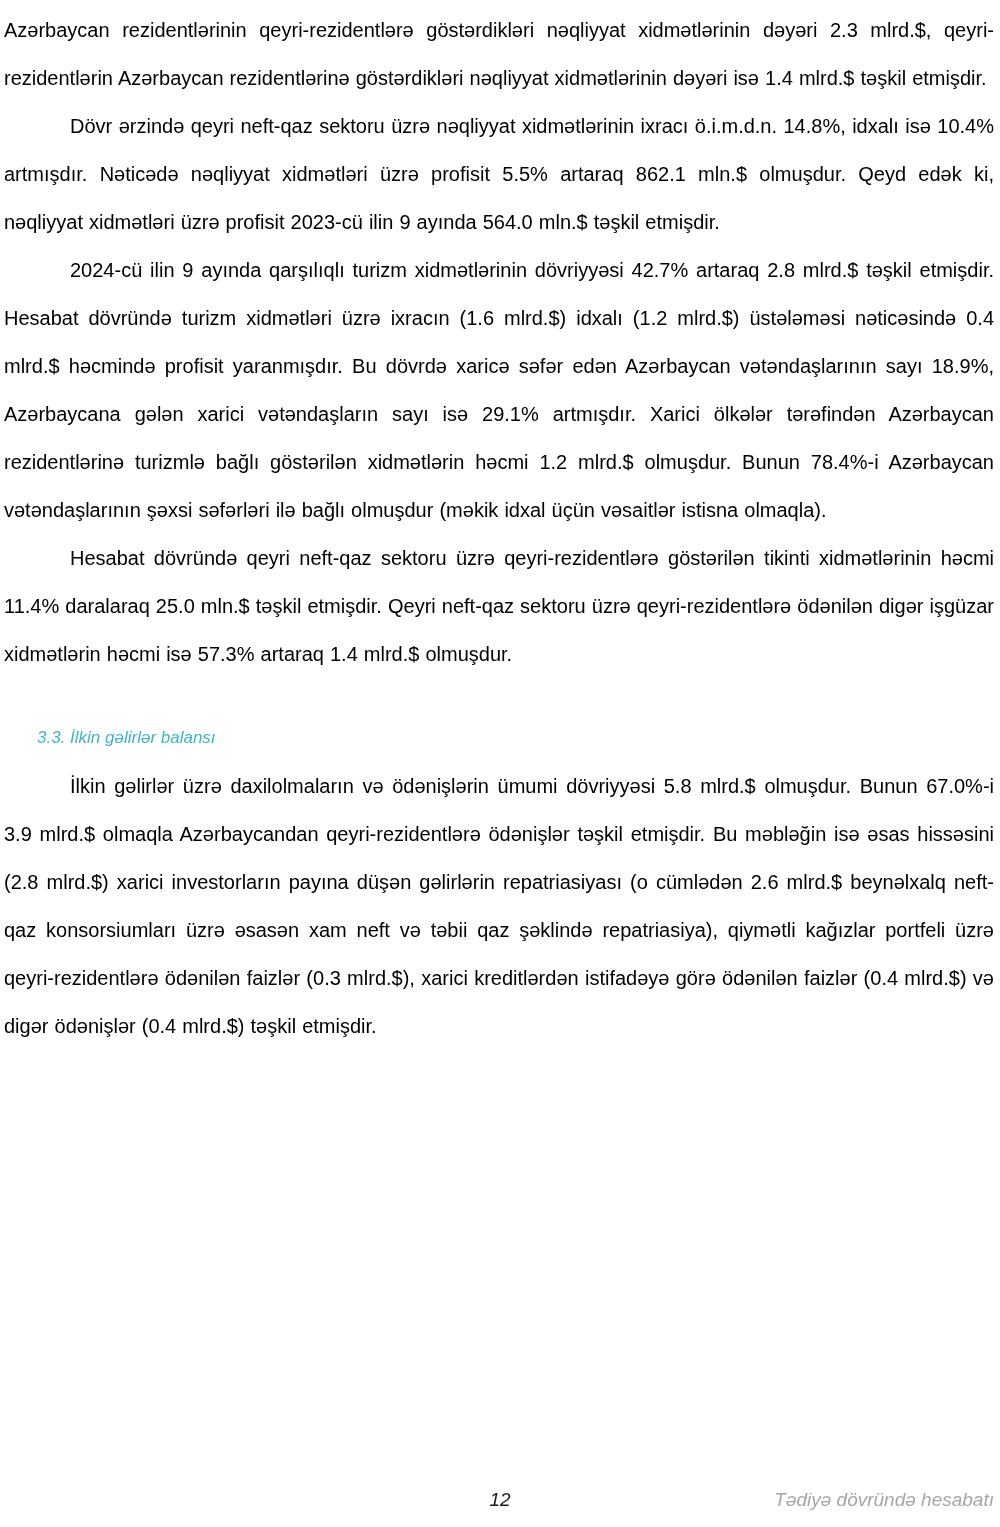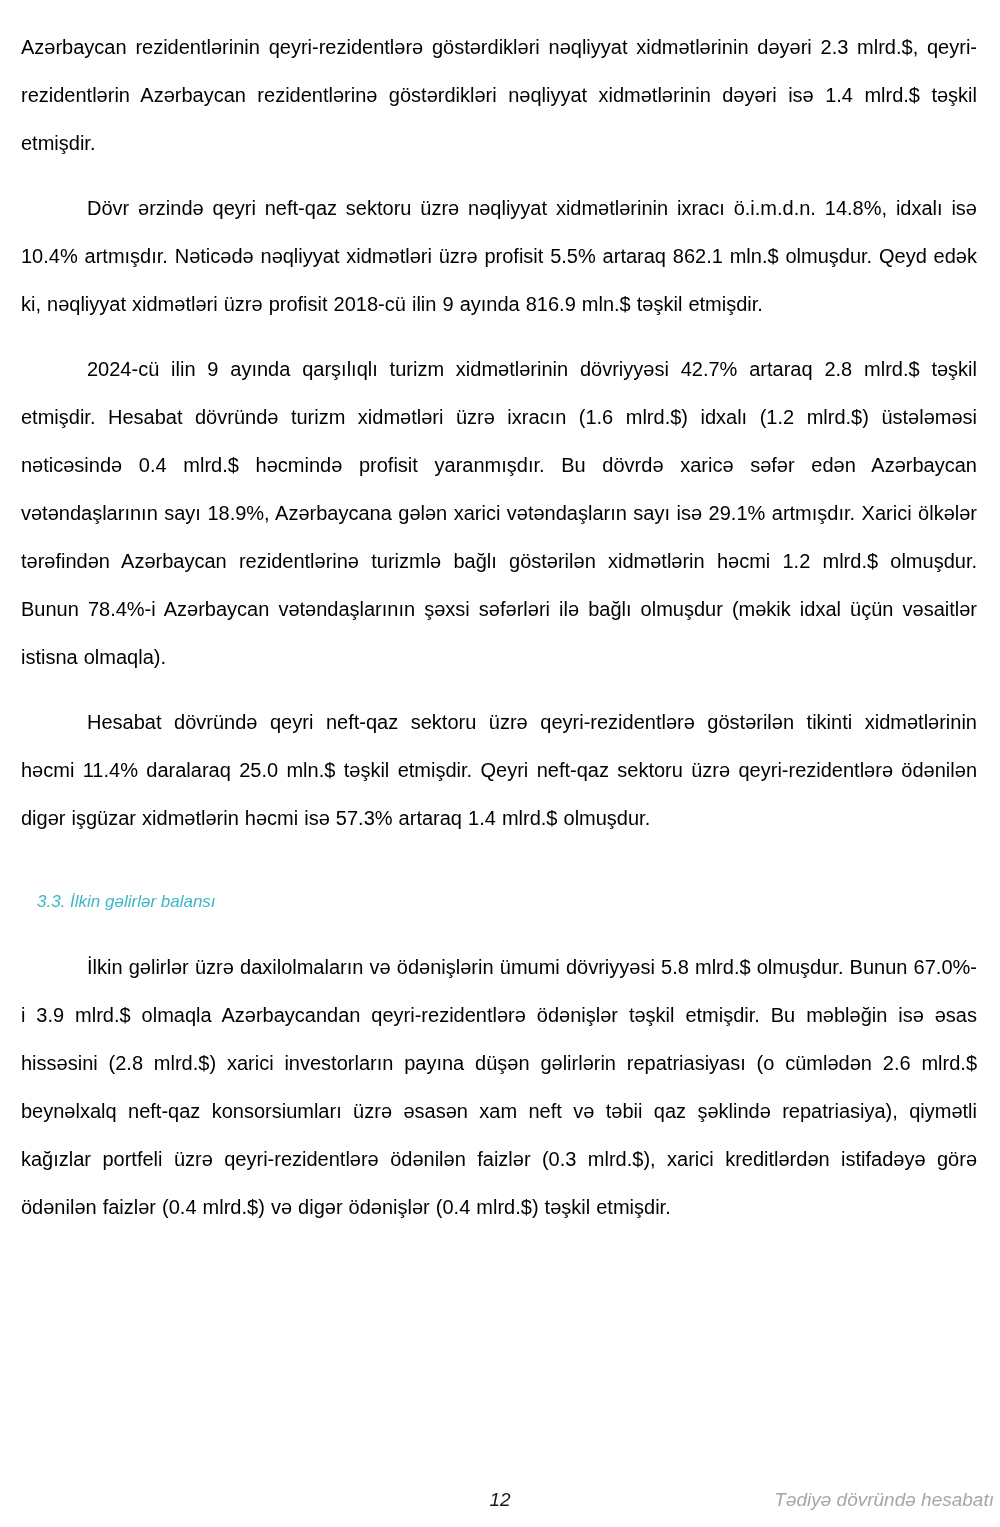--- a/index.html
+++ b/index.html
@@ -12,21 +12,21 @@
     background: #ffffff;
     position: relative;
     overflow: hidden;
     font-family: "Liberation Sans", sans-serif;
     color: #000000;
   }
   .page {
     padding: 6px 6px 0 4px;
   }
   p.body-par {
-    margin: 17px;
+    margin: 0;
     font-size: 20px;
     line-height: 48px;
     text-align: justify;
     text-indent: 66px;
     word-spacing: 0.5px;
   }
   p.body-par.noindent {
     text-indent: 0;
   }
   h2.section {
@@ -60,21 +60,21 @@
     right: 6px;
     top: 0;
     color: var(--footer-color, #a6a6a6);
   }
 </style>
 </head>
 <body>
 
 <div class="page">
   <p class="body-par noindent">Azərbaycan rezidentlərinin qeyri-rezidentlərə göstərdikləri nəqliyyat xidmətlərinin dəyəri 2.3 mlrd.$, qeyri-rezidentlərin Azərbaycan rezidentlərinə göstərdikləri nəqliyyat xidmətlərinin dəyəri isə 1.4 mlrd.$ təşkil etmişdir.</p>
-  <p class="body-par">Dövr ərzində qeyri neft-qaz sektoru üzrə nəqliyyat xidmətlərinin ixracı ö.i.m.d.n. 14.8%, idxalı isə 10.4% artmışdır. Nəticədə nəqliyyat xidmətləri üzrə profisit 5.5% artaraq 862.1 mln.$ olmuşdur. Qeyd edək ki, nəqliyyat xidmətləri üzrə profisit 2018-cü ilin 9 ayında 816.9 mln.$ təşkil etmişdir.</p>
+  <p class="body-par">Dövr ərzində qeyri neft-qaz sektoru üzrə nəqliyyat xidmətlərinin ixracı ö.i.m.d.n. 14.8%, idxalı isə 10.4% artmışdır. Nəticədə nəqliyyat xidmətləri üzrə profisit 5.5% artaraq 862.1 mln.$ olmuşdur. Qeyd edək ki, nəqliyyat xidmətləri üzrə profisit 2023-cü ilin 9 ayında 564.0 mln.$ təşkil etmişdir.</p>
   <p class="body-par">2024-cü ilin 9 ayında qarşılıqlı turizm xidmətlərinin dövriyyəsi 42.7% artaraq 2.8 mlrd.$ təşkil etmişdir. Hesabat dövründə turizm xidmətləri üzrə ixracın (1.6 mlrd.$) idxalı (1.2 mlrd.$) üstələməsi nəticəsində 0.4 mlrd.$ həcmində profisit yaranmışdır. Bu dövrdə xaricə səfər edən Azərbaycan vətəndaşlarının sayı 18.9%, Azərbaycana gələn xarici vətəndaşların sayı isə 29.1% artmışdır. Xarici ölkələr tərəfindən Azərbaycan rezidentlərinə turizmlə bağlı göstərilən xidmətlərin həcmi 1.2 mlrd.$ olmuşdur. Bunun 78.4%-i Azərbaycan vətəndaşlarının şəxsi səfərləri ilə bağlı olmuşdur (məkik idxal üçün vəsaitlər istisna olmaqla).</p>
   <p class="body-par">Hesabat dövründə qeyri neft-qaz sektoru üzrə qeyri-rezidentlərə göstərilən tikinti xidmətlərinin həcmi 11.4% daralaraq 25.0 mln.$ təşkil etmişdir. Qeyri neft-qaz sektoru üzrə qeyri-rezidentlərə ödənilən digər işgüzar xidmətlərin həcmi isə 57.3% artaraq 1.4 mlrd.$ olmuşdur.</p>
   <h2 class="section">3.3. İlkin gəlirlər balansı</h2>
   <p class="body-par">İlkin gəlirlər üzrə daxilolmaların və ödənişlərin ümumi dövriyyəsi 5.8 mlrd.$ olmuşdur. Bunun 67.0%-i 3.9 mlrd.$ olmaqla Azərbaycandan qeyri-rezidentlərə ödənişlər təşkil etmişdir. Bu məbləğin isə əsas hissəsini (2.8 mlrd.$) xarici investorların payına düşən gəlirlərin repatriasiyası (o cümlədən 2.6 mlrd.$ beynəlxalq neft-qaz konsorsiumları üzrə əsasən xam neft və təbii qaz şəklində repatriasiya), qiymətli kağızlar portfeli üzrə qeyri-rezidentlərə ödənilən faizlər (0.3 mlrd.$), xarici kreditlərdən istifadəyə görə ödənilən faizlər (0.4 mlrd.$) və digər ödənişlər (0.4 mlrd.$) təşkil etmişdir.</p>
 </div>
 
 <div class="footer">
   <span class="pagenum">12</span>
   <span class="title">Tədiyə dövründə hesabatı</span>
 </div>

